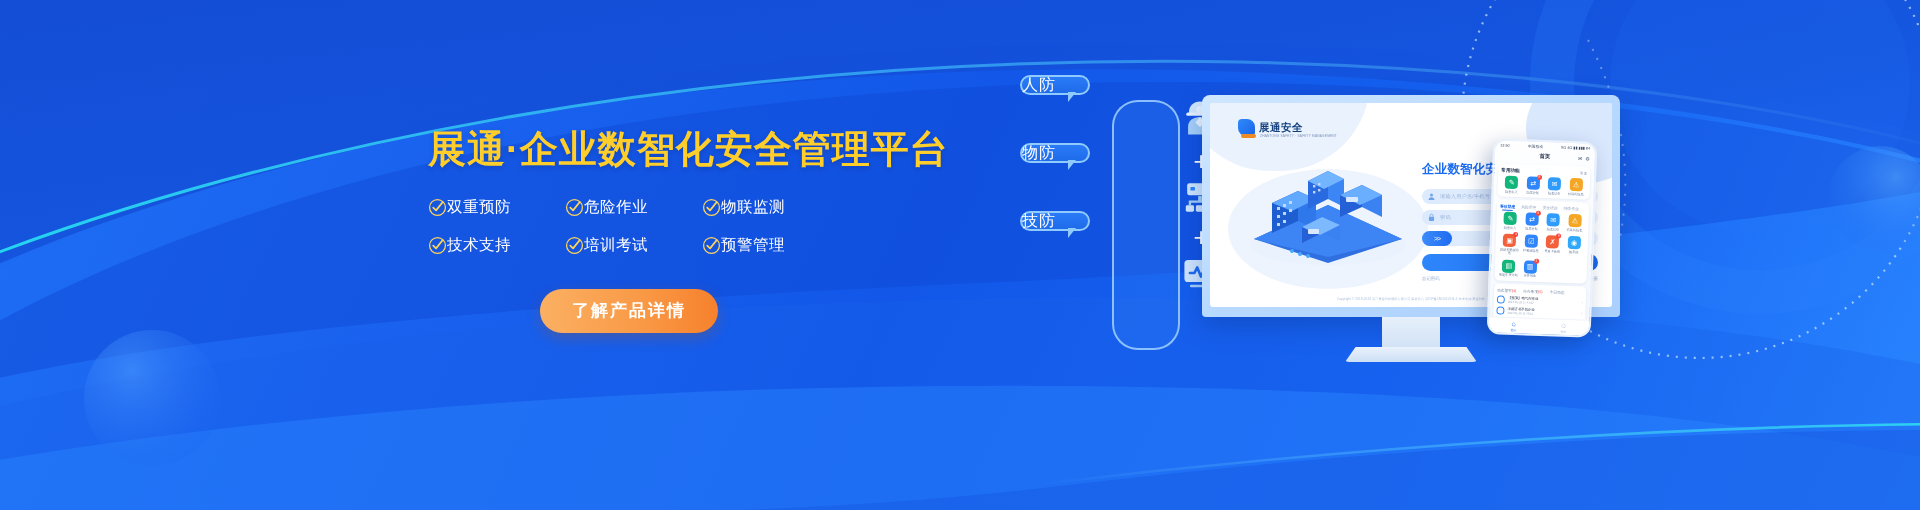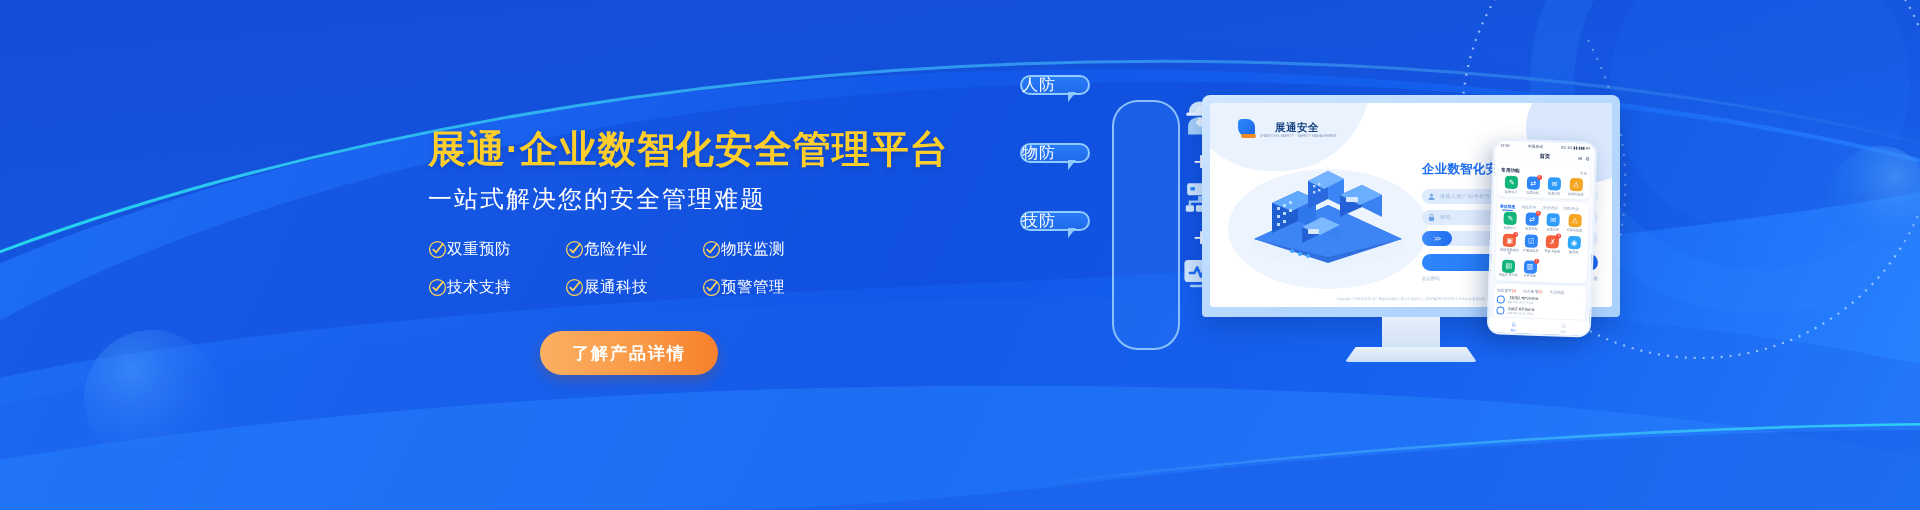--- a/index.html
+++ b/index.html
@@ -165,21 +165,21 @@
     width: 120px; height: 110px;
     background: #D9E8FD; border-radius: 50%;
   }
   .screen-blob-c {
     position: absolute; left: 18px; bottom: 18px;
     width: 200px; height: 120px;
     background: #EEF4FE; border-radius: 50%;
   }
   .brand {
     position: absolute; left: 28px; top: 16px;
-    display: flex; align-items: center; gap: 20px;
+    display: flex; align-items: center; gap: 4px;
   }
   .brand-mark {
     width: 17px; height: 17px;
     background: linear-gradient(135deg, #2f8bfb, #1a63e8);
     border-radius: 4px 8px 4px 8px;
     position: relative;
   }
   .brand-mark::after {
     content: "";
     position: absolute; left: 3px; bottom: -2px;
@@ -415,21 +415,20 @@
       <circle cx="1760" cy="84" r="150" fill="#2b7ffb" opacity=".12"></circle>
       <circle cx="1700" cy="120" r="238" fill="none" stroke="#bfe0ff" stroke-width="2.2" stroke-dasharray="2 7" opacity=".75"></circle>
       <circle cx="1880" cy="198" r="52" fill="url(#gSphere2)"></circle>
 
       <path d="M 1588,40 C 1630,120 1640,210 1600,300" fill="none" stroke="#cfe6ff" stroke-width="2" stroke-dasharray="2 8" opacity=".45"></path>
     </svg>
   </div>
 
   <div class="content">
     <div class="headline">展通·企业数智化安全管理平台</div>
-    <div class="subline">一站式解决您的安全管理难题</div>
 
     <div class="features">
       <div class="feature">
         <svg class="check-icon" viewBox="0 0 24 24">
           <circle cx="12" cy="12" r="10" fill="none" stroke="#FFD45A" stroke-width="1.6"></circle>
           <path d="M6.6 12.2 L10.2 15.6 L18.4 5.4" fill="none" stroke="#FFD45A" stroke-width="2.2" stroke-linecap="round" stroke-linejoin="round"></path>
         </svg>
         <span class="feature-label">双重预防</span>
       </div>
       <div class="feature">
@@ -451,21 +450,21 @@
           <circle cx="12" cy="12" r="10" fill="none" stroke="#FFD45A" stroke-width="1.6"></circle>
           <path d="M6.6 12.2 L10.2 15.6 L18.4 5.4" fill="none" stroke="#FFD45A" stroke-width="2.2" stroke-linecap="round" stroke-linejoin="round"></path>
         </svg>
         <span class="feature-label">技术支持</span>
       </div>
       <div class="feature">
         <svg class="check-icon" viewBox="0 0 24 24">
           <circle cx="12" cy="12" r="10" fill="none" stroke="#FFD45A" stroke-width="1.6"></circle>
           <path d="M6.6 12.2 L10.2 15.6 L18.4 5.4" fill="none" stroke="#FFD45A" stroke-width="2.2" stroke-linecap="round" stroke-linejoin="round"></path>
         </svg>
-        <span class="feature-label">展通科技</span>
+        <span class="feature-label">培训考试</span>
       </div>
       <div class="feature">
         <svg class="check-icon" viewBox="0 0 24 24">
           <circle cx="12" cy="12" r="10" fill="none" stroke="#FFD45A" stroke-width="1.6"></circle>
           <path d="M6.6 12.2 L10.2 15.6 L18.4 5.4" fill="none" stroke="#FFD45A" stroke-width="2.2" stroke-linecap="round" stroke-linejoin="round"></path>
         </svg>
         <span class="feature-label">预警管理</span>
       </div>
     </div>
 

